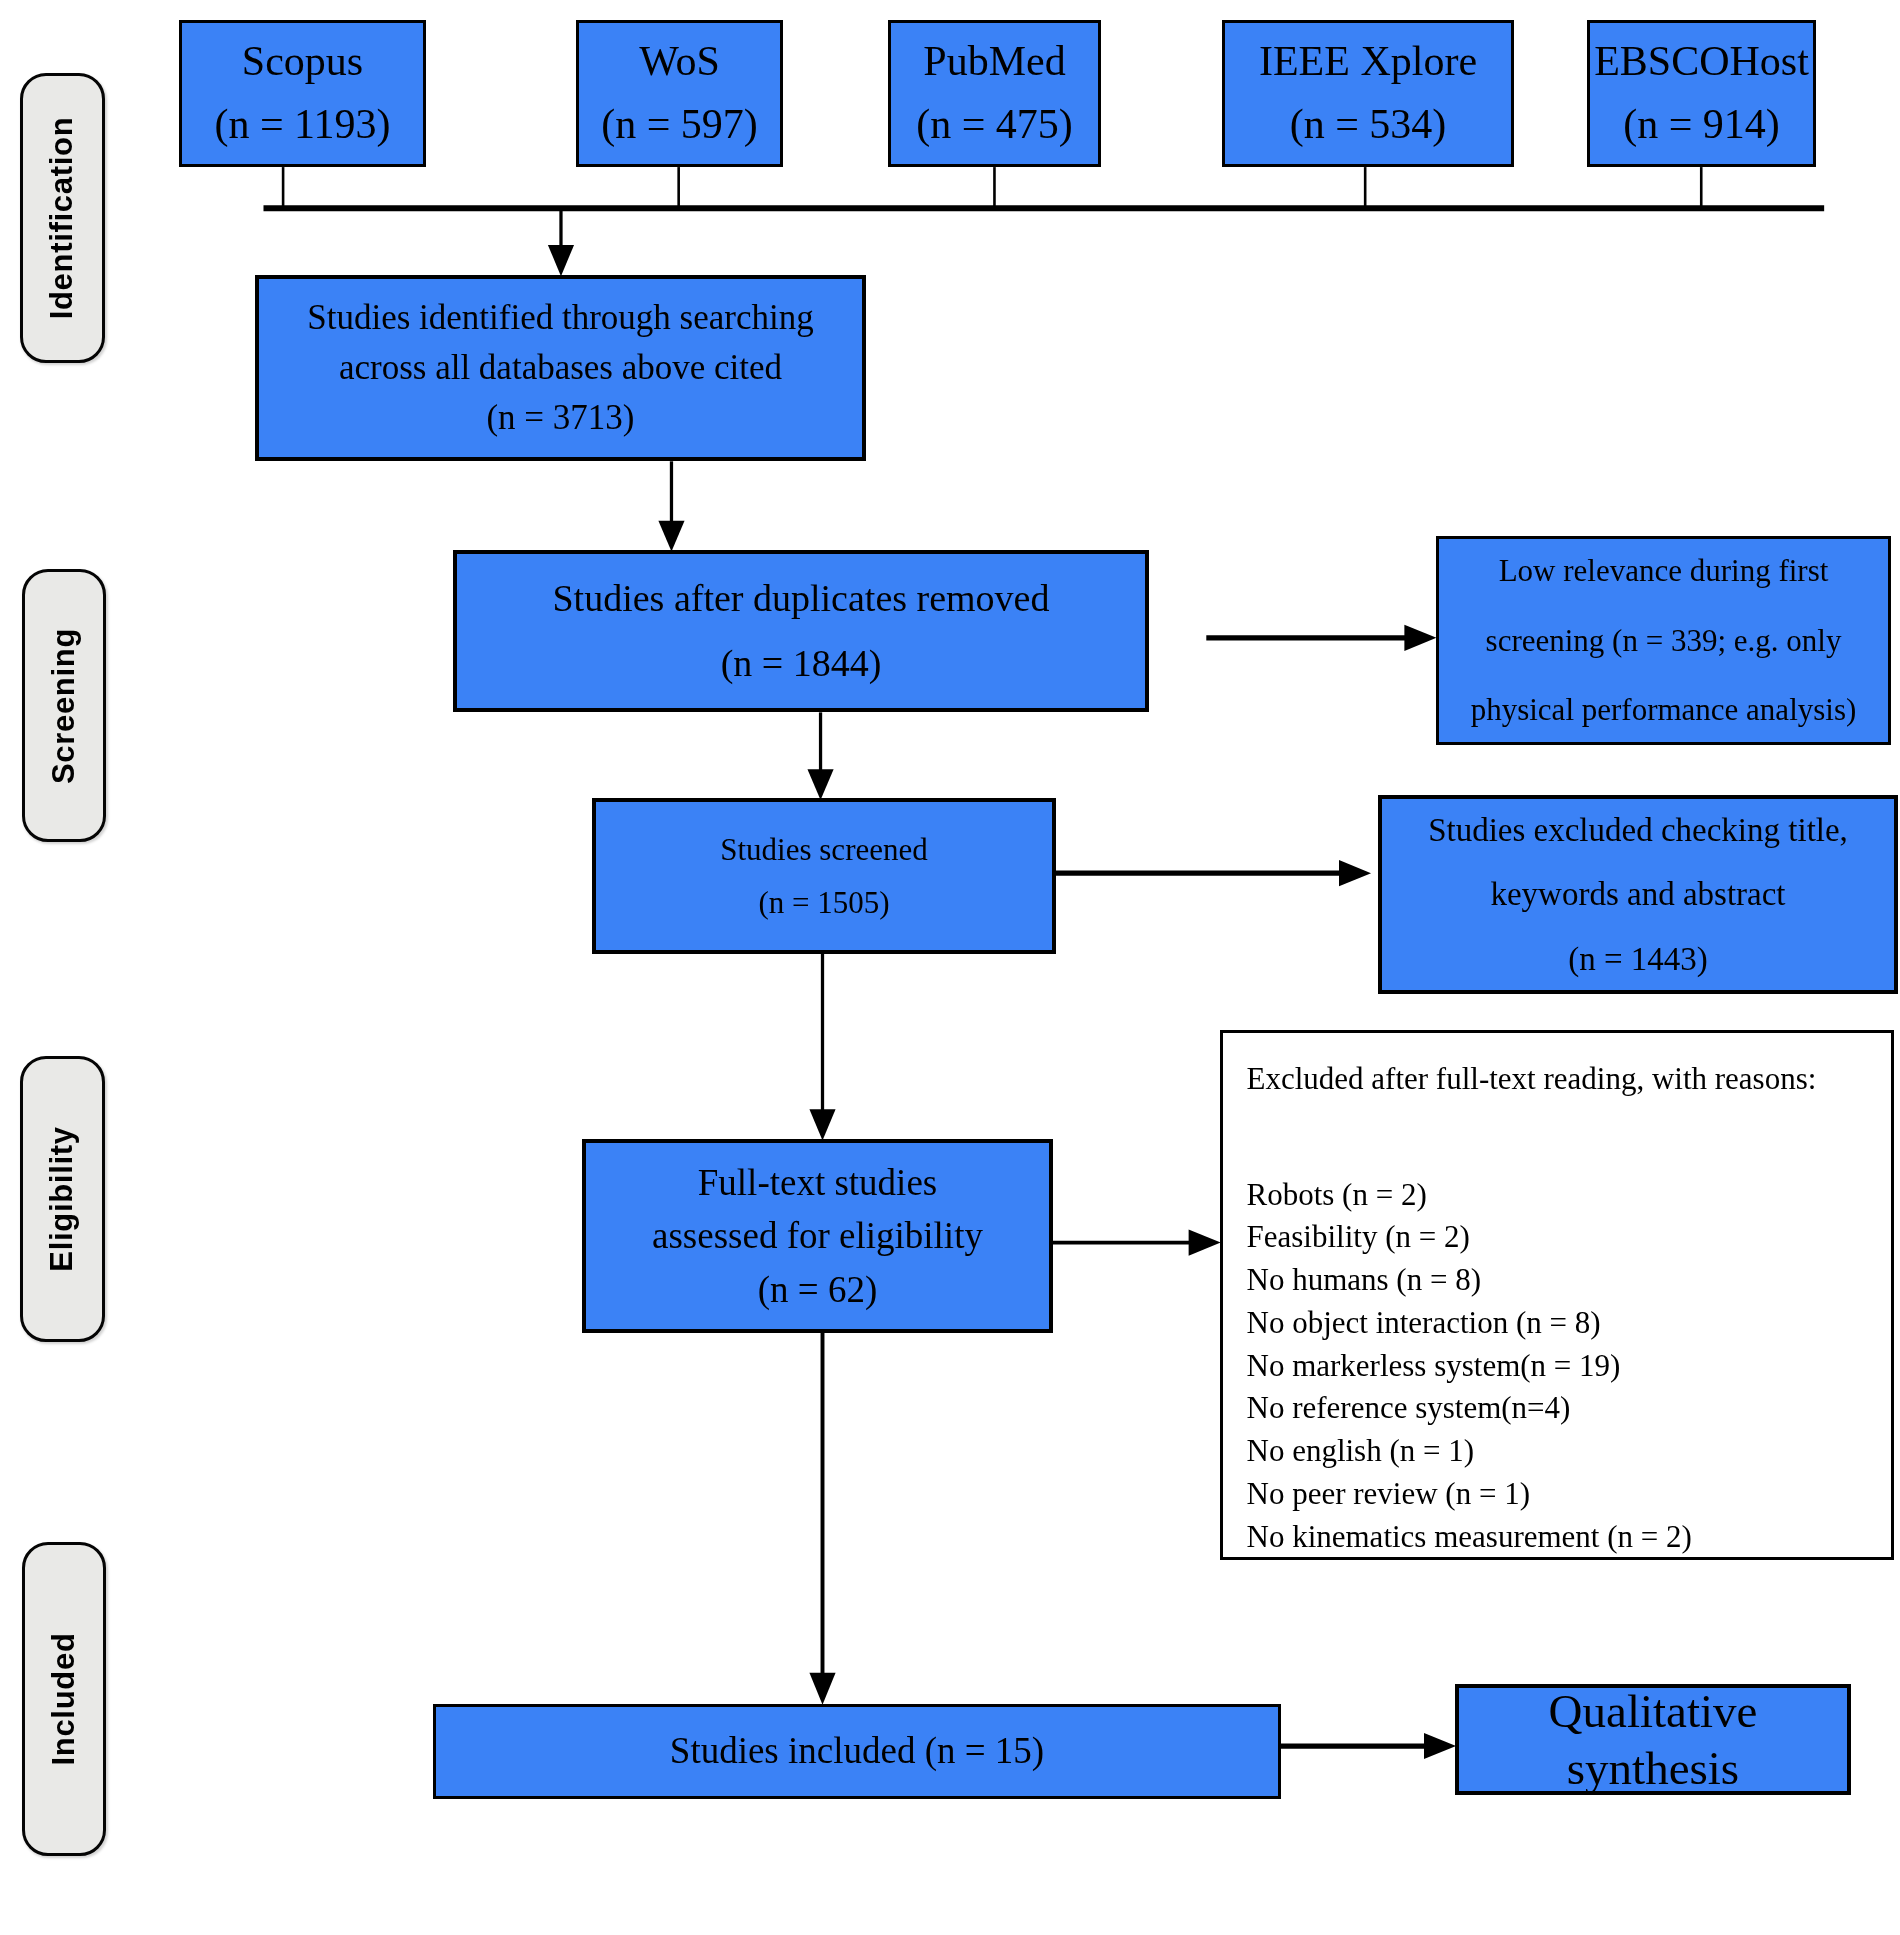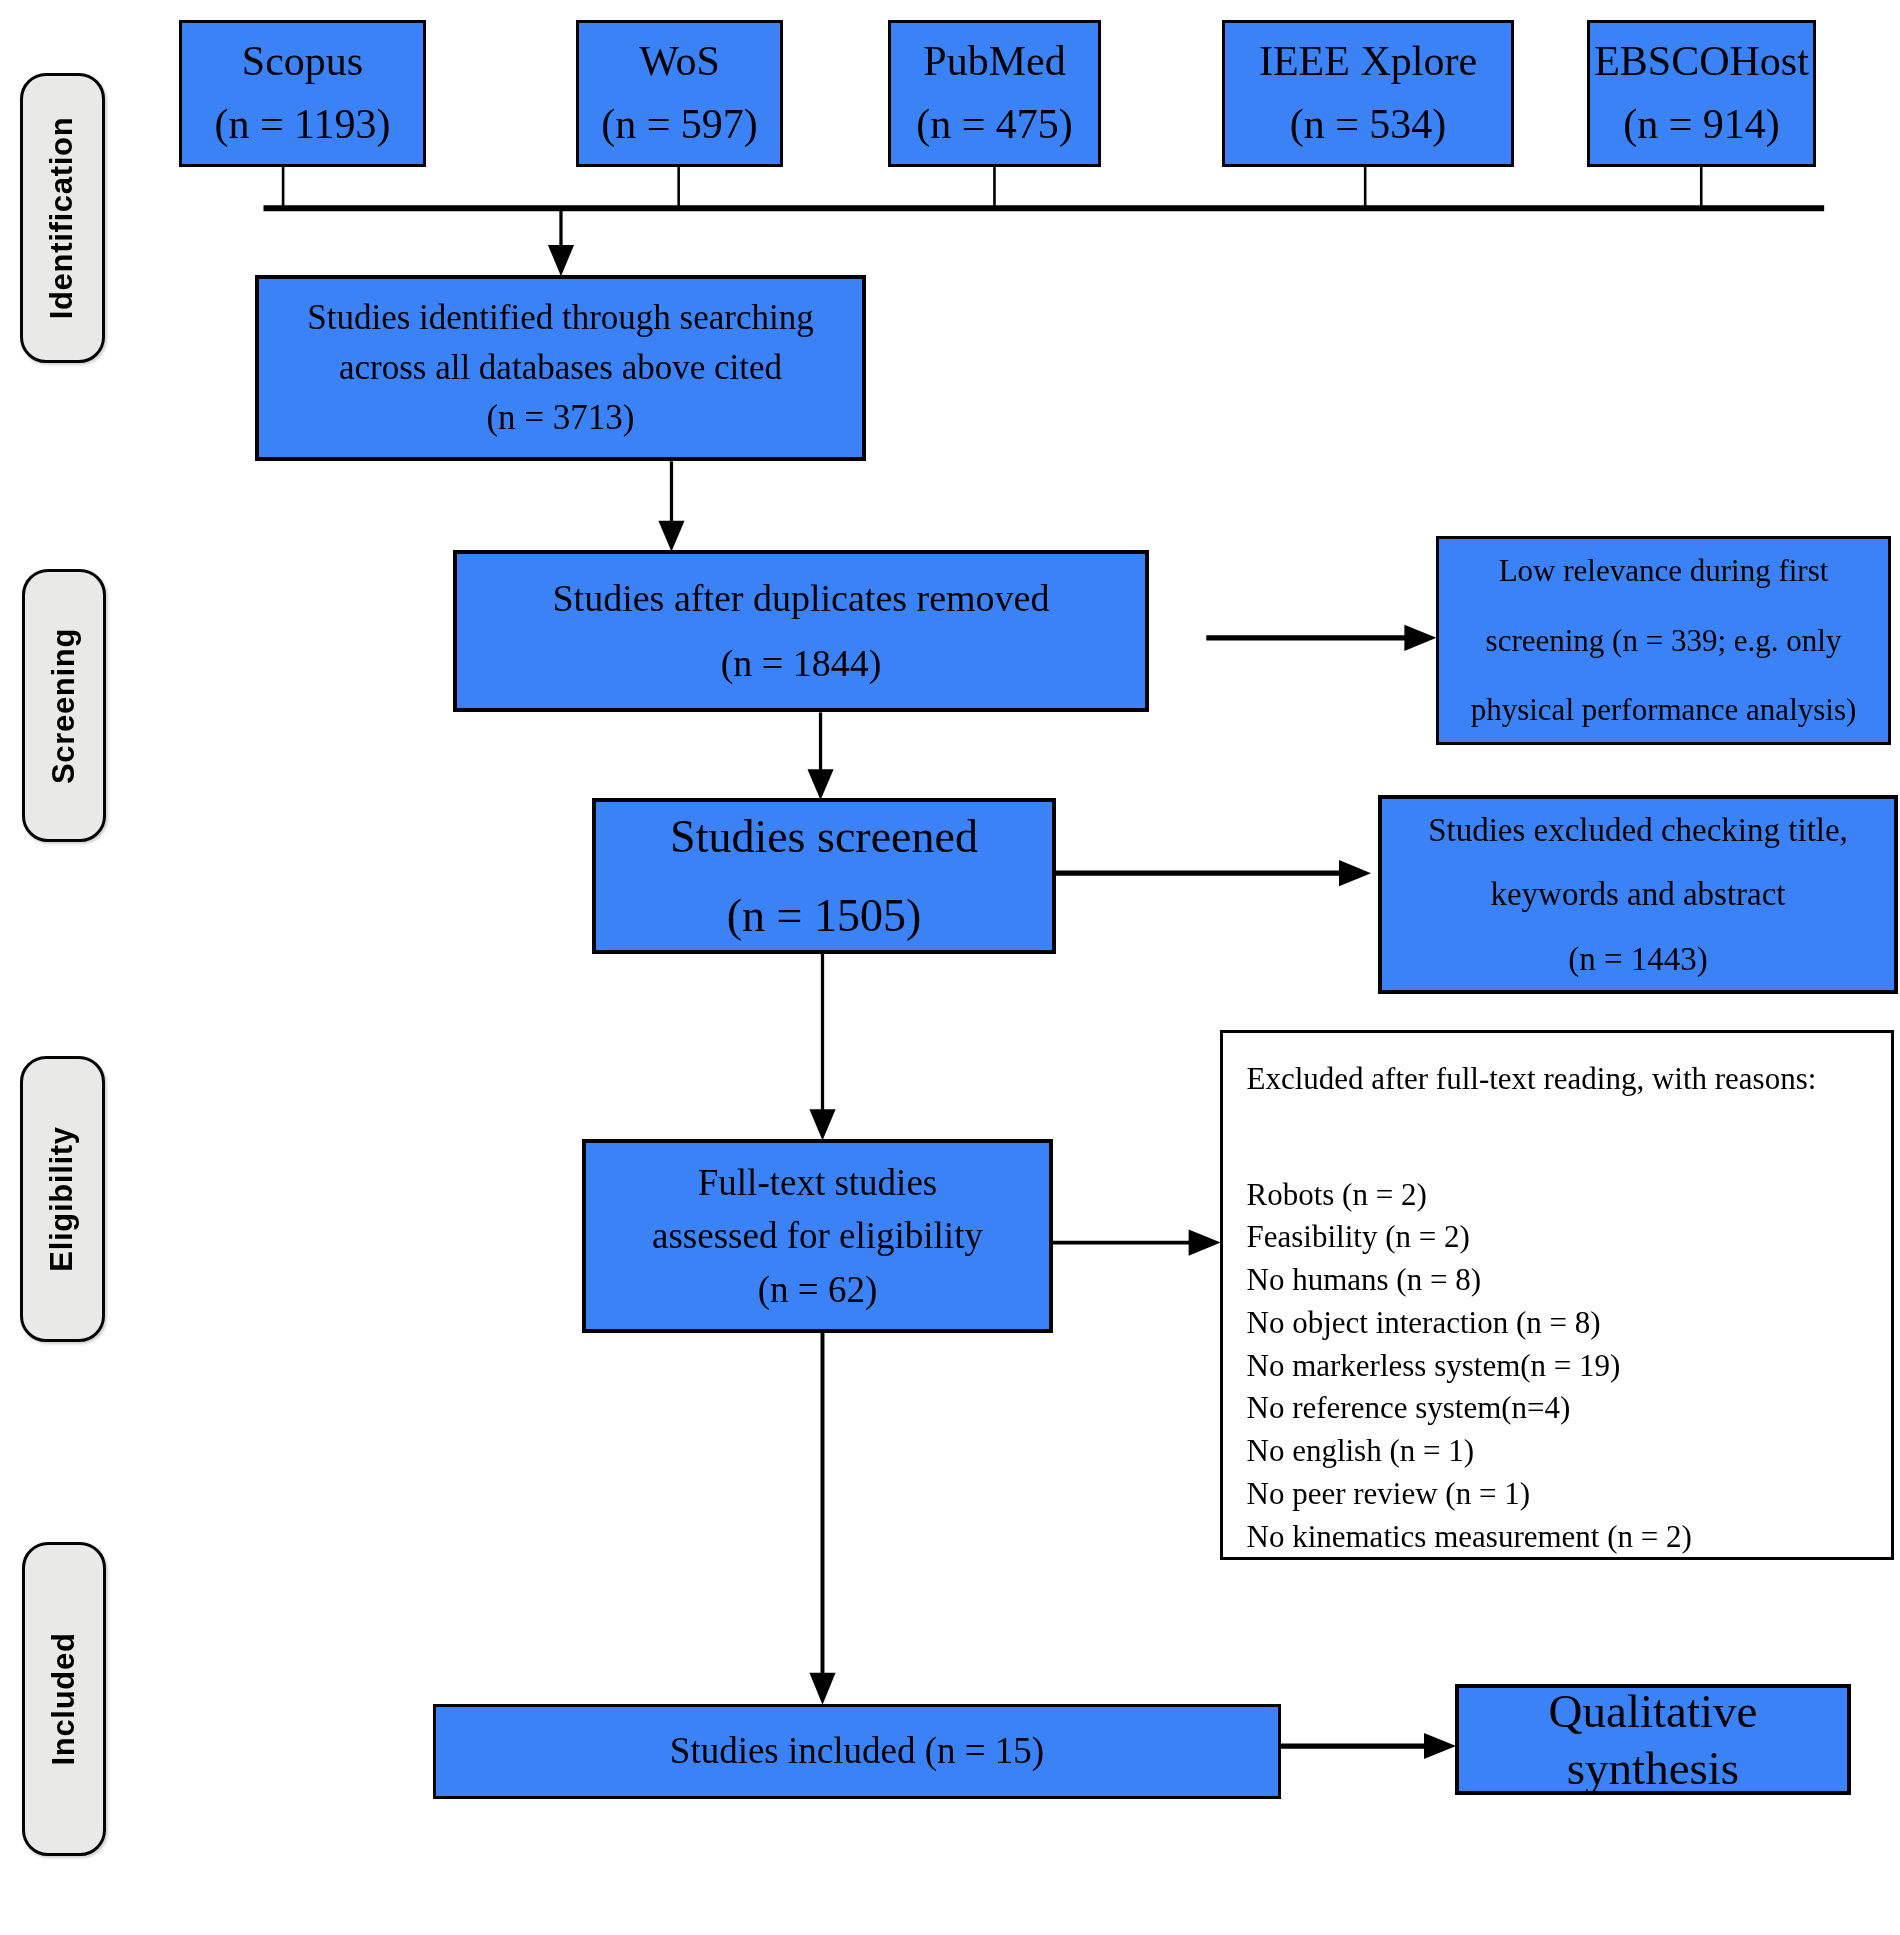--- a/index.html
+++ b/index.html
@@ -173,21 +173,21 @@
     <span class="line">Studies after duplicates removed</span>
     <span class="line">(n = 1844)</span>
   </div>
 
   <div class="box" style="left:1436px; top:536px; width:455px; height:209px; font-size:31px; line-height:2.25;">
     <span class="line">Low relevance during first</span>
     <span class="line">screening (n = 339; e.g. only</span>
     <span class="line">physical performance analysis)</span>
   </div>
 
-  <div class="box thick" style="left:592px; top:798px; width:464px; height:156px; font-size:46px; line-height:1.72;">
+  <div class="box thick" style="left:592px; top:798px; width:464px; height:156px; font-size:31px; line-height:1.72;">
     <span class="line">Studies screened</span>
     <span class="line">(n = 1505)</span>
   </div>
 
   <div class="box thick" style="left:1370px; top:795px; width:520px; height:199px; font-size:33px; line-height:1.95;margin-left:8px;">
     <span class="line">Studies excluded checking title,</span>
     <span class="line">keywords and abstract</span>
     <span class="line">(n = 1443)</span>
   </div>
 

